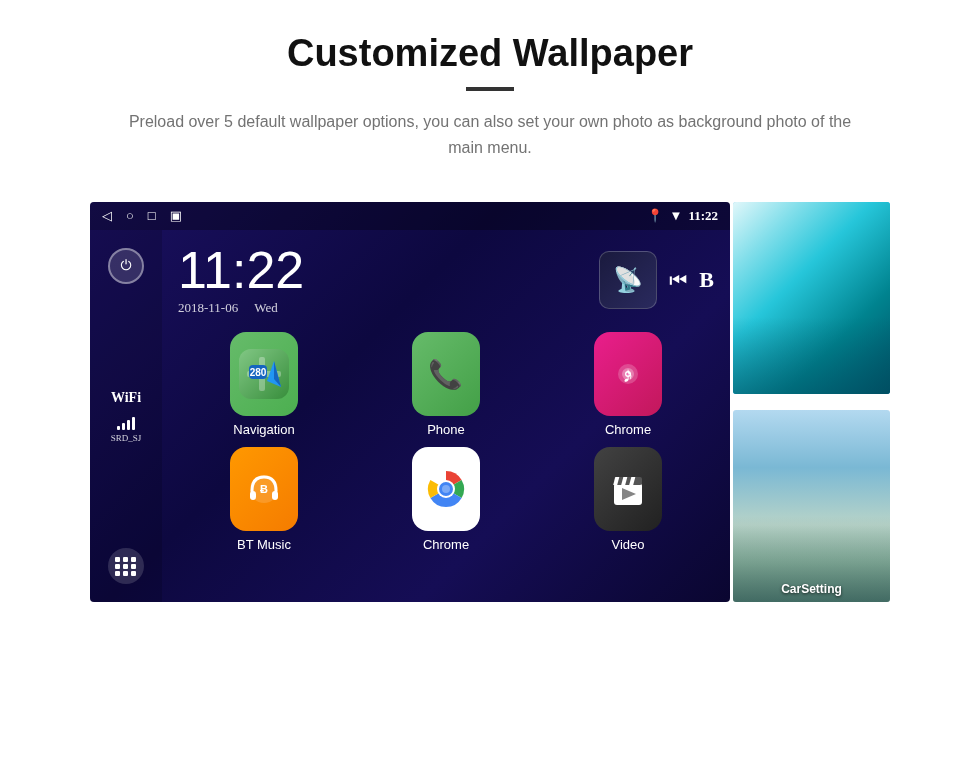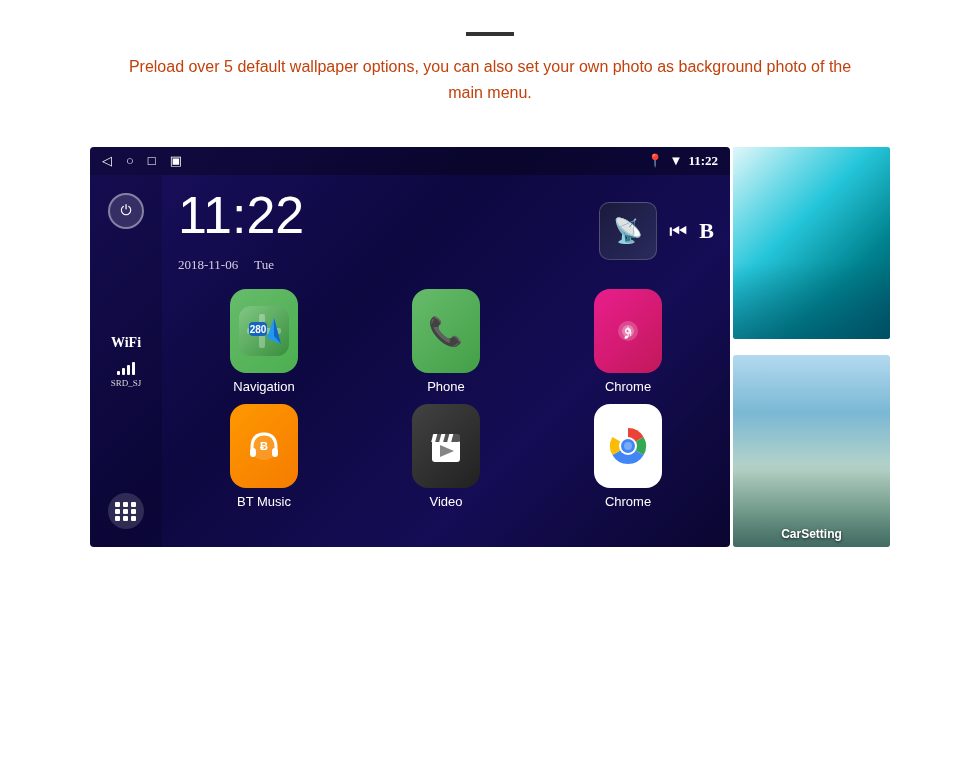--- a/index.html
+++ b/index.html
@@ -24,21 +24,21 @@
       margin-bottom: 12px;
     }
     .title-underline {
       width: 48px;
       height: 4px;
       background: #333;
       margin: 0 auto 18px;
     }
     .subtitle {
       font-size: 16px;
-      color: #c2410c;
+      color: #737373;
       line-height: 1.6;
       max-width: 760px;
       margin: 0 auto;
       font-family: Arial, sans-serif;
     }
 
     
     .android-container {
       width: 800px;
       margin: 22px auto 0;
@@ -184,21 +184,21 @@
     .clock-time {
       font-size: 52px;
       font-weight: 300;
       color: #fff;
       line-height: 1;
       font-family: Arial, sans-serif;
     }
     .clock-date {
       color: rgba(255,255,255,0.8);
       font-size: 13px;
-      margin-top: 16px;
+      margin-top: 4px;
       display: flex;
       gap: 16px;
     }
     .media-icons {
       display: flex;
       gap: 12px;
       align-items: center;
     }
     .media-app-icon {
       width: 58px;
@@ -347,20 +347,21 @@
     
     .nav-icon-svg {
       width: 50px;
       height: 50px;
     }
   </style>
 </head>
 <body>
 
 <div class="header-section">
+  <h1 class="main-title">Customized Wallpaper</h1>
   <div class="title-underline"></div>
   <p class="subtitle">Preload over 5 default wallpaper options, you can also set your own photo as background photo of the main menu.</p>
 </div>
 
 <div class="android-container">
 
   <div class="android-screen">
 
     <div class="status-bar">
       <div class="status-bar-left">
@@ -410,21 +411,21 @@
         </div>
       </div>
 
       <div class="main-area">
 
         <div class="clock-section">
           <div class="clock-block">
             <div class="clock-time">11:22</div>
             <div class="clock-date">
               <span>2018-11-06</span>
-              <span>Tue</span>
+              <span>Wed</span>
             </div>
           </div>
 
           <div class="media-icons">
             <div class="media-app-icon">
               <span class="wifi-signal-icon">📡</span>
             </div>
             <span class="prev-icon" style="color:#fff;font-size:20px;">⏮</span>
             <span class="bluetooth-b" style="color:#fff;font-size:22px;font-weight:bold;">B</span>
           </div>
@@ -491,57 +492,57 @@
                 <rect x="8" y="24" width="6" height="9" rx="3" fill="white"></rect>
                 <rect x="30" y="24" width="6" height="9" rx="3" fill="white"></rect>
 
                 <text x="22" y="26" text-anchor="middle" fill="white" font-size="11" font-weight="bold" font-family="Arial">Ƀ</text>
               </svg>
             </div>
             <span class="app-label">BT Music</span>
           </div>
 
           <div class="app-item">
+            <div class="app-icon" style="background:#fff; border-radius:16px;">
+              <svg class="chrome-ring" viewBox="0 0 44 44" xmlns="http://www.w3.org/2000/svg">
+
+                <path d="M22 22 L22 4 A18 18 0 0 1 37.6 13 Z" fill="#ea4335"></path>
+
+                <path d="M22 22 L37.6 13 A18 18 0 0 1 37.6 31 Z" fill="#34a853"></path>
+
+                <path d="M22 22 L37.6 31 A18 18 0 0 1 6.4 31 Z" fill="#4285f4"></path>
+
+                <path d="M22 22 L6.4 31 A18 18 0 0 1 6.4 13 Z" fill="#fbbc05"></path>
+
+                <circle cx="22" cy="22" r="9" fill="white"></circle>
+
+                <circle cx="22" cy="22" r="7" fill="#4285f4"></circle>
+
+                <circle cx="22" cy="22" r="4" fill="#7baaf7"></circle>
+              </svg>
+            </div>
+            <span class="app-label">Chrome</span>
+          </div>
+
+          <div class="app-item">
             <div class="app-icon video-icon">
               <svg width="44" height="44" viewBox="0 0 44 44" xmlns="http://www.w3.org/2000/svg">
 
                 <rect x="8" y="16" width="28" height="22" rx="3" fill="white"></rect>
 
                 <rect x="8" y="10" width="28" height="8" rx="2" fill="#555"></rect>
 
                 <rect x="12" y="10" width="4" height="8" fill="white" transform="skewX(-15)"></rect>
                 <rect x="20" y="10" width="4" height="8" fill="white" transform="skewX(-15)"></rect>
                 <rect x="28" y="10" width="4" height="8" fill="white" transform="skewX(-15)"></rect>
 
                 <polygon points="16,21 16,33 30,27" fill="#333" opacity="0.6"></polygon>
               </svg>
             </div>
             <span class="app-label">Video</span>
-          </div>
-
-          <div class="app-item">
-            <div class="app-icon" style="background:#fff; border-radius:16px;">
-              <svg class="chrome-ring" viewBox="0 0 44 44" xmlns="http://www.w3.org/2000/svg">
-
-                <path d="M22 22 L22 4 A18 18 0 0 1 37.6 13 Z" fill="#ea4335"></path>
-
-                <path d="M22 22 L37.6 13 A18 18 0 0 1 37.6 31 Z" fill="#34a853"></path>
-
-                <path d="M22 22 L37.6 31 A18 18 0 0 1 6.4 31 Z" fill="#4285f4"></path>
-
-                <path d="M22 22 L6.4 31 A18 18 0 0 1 6.4 13 Z" fill="#fbbc05"></path>
-
-                <circle cx="22" cy="22" r="9" fill="white"></circle>
-
-                <circle cx="22" cy="22" r="7" fill="#4285f4"></circle>
-
-                <circle cx="22" cy="22" r="4" fill="#7baaf7"></circle>
-              </svg>
-            </div>
-            <span class="app-label">Chrome</span>
           </div>
 
         </div>
       </div>
     </div>
   </div>
 
   <div class="wallpaper-panels">
 
     <div class="wp-panel wp-top">

